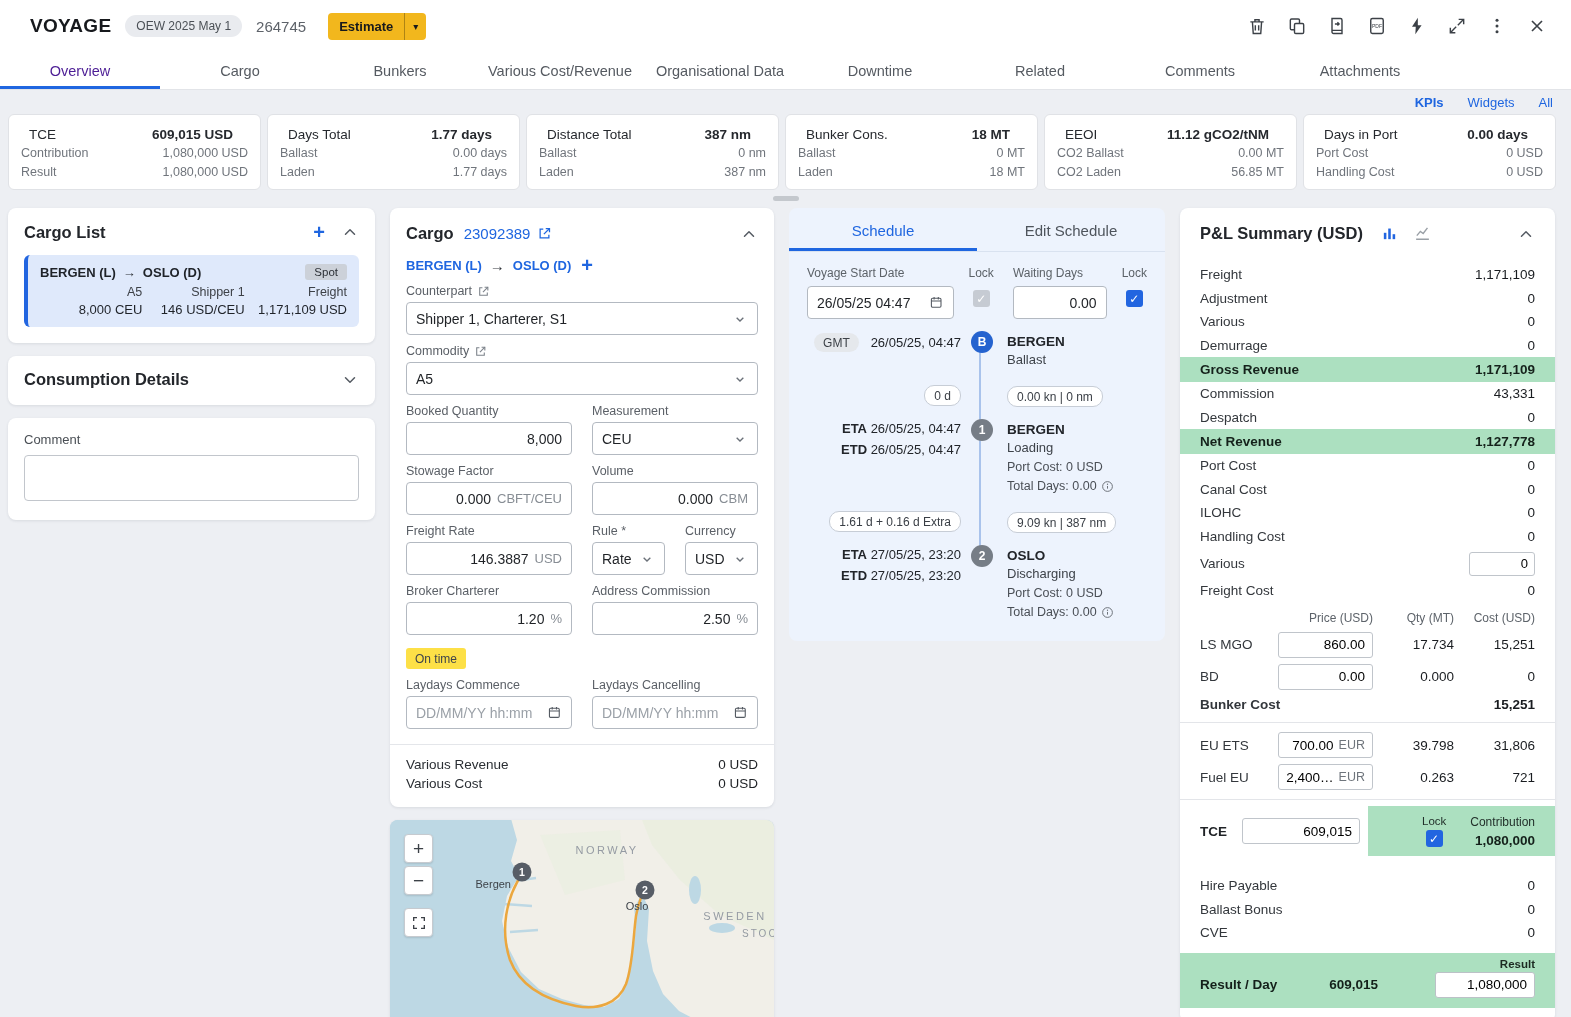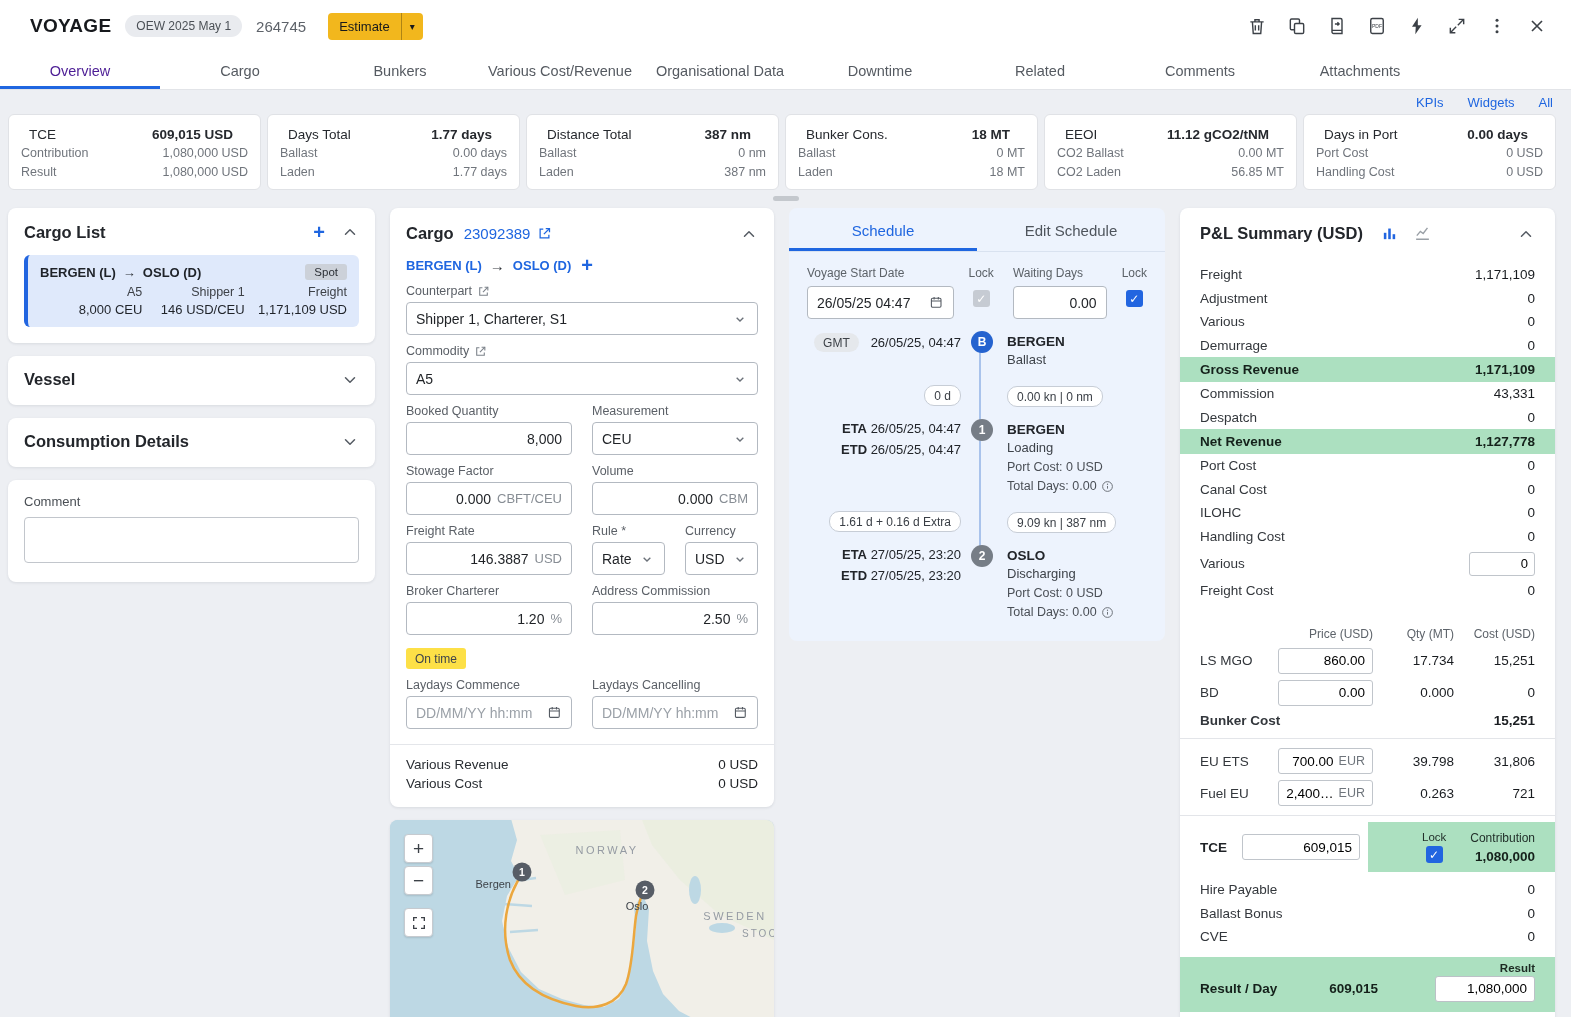--- a/index.html
+++ b/index.html
@@ -7,32 +7,32 @@
 body{font-family:"Liberation Sans","DejaVu Sans",sans-serif;background:#edeff3;color:#1f2226;overflow:hidden;font-size:14px}
 svg{display:block}
 
 
 .topbar{background:#fff;border-bottom:1px solid #e2e4e8}
 .hdr{display:flex;align-items:center;height:52px;padding:0 24px 0 30px;gap:14px}
 .hdr-title{font-size:19px;font-weight:bold;letter-spacing:.3px;color:#17191d}
 .pill-badge{background:#e9ebef;color:#4b5056;font-size:12px;padding:4px 11px;border-radius:12px;white-space:nowrap}
 .voyage-no{color:#5d6269;font-size:15px}
 .est-btn{display:flex;align-items:stretch;background:#f2b71d;border-radius:4px;overflow:hidden;cursor:pointer;height:27px;margin-left:8px}
-.est-label{font-weight:normal;font-size:13px;padding:0 11px;color:#17191c;display:flex;align-items:center}
+.est-label{font-weight:bold;font-size:13px;padding:0 11px;color:#17191c;display:flex;align-items:center}
 .est-caret{border-left:1px solid rgba(0,0,0,.28);padding:0 8px;font-size:10px;color:#17191c;display:flex;align-items:center}
 .hdr-icons{margin-left:auto;display:flex;align-items:center;gap:20px;color:#3c4147}
 .hdr-icons svg{width:20px;height:20px;cursor:pointer}
 .tabs{display:flex;height:37px}
 .tab{width:160px;display:flex;align-items:center;justify-content:center;font-size:14.5px;color:#555a61;cursor:pointer;white-space:nowrap}
 .tab.active{color:#4c1d95;box-shadow:inset 0 -3px 0 #1f66e0}
 
 
 .kpi-links{display:flex;justify-content:flex-end;gap:24px;padding:5px 18px 4px;font-size:13px}
 .kpi-links span{color:#1f66e0;cursor:pointer}
-.kpi-links .first{font-weight:normal}
+.kpi-links .first{font-weight:bold}
 .kpi-row{display:flex;gap:6px;padding:0 15px 0 8px}
 .kpi-card{flex:1;background:#fff;border:1px solid #e0e2e6;border-radius:6px;padding:6px 12px 7px}
 .kr{display:flex;justify-content:space-between;line-height:19px}
 .kr.main{font-size:13.5px;color:#26292e}
 .kr.sub{font-size:12.5px;color:#70757c}
 .drag-handle{width:26px;height:5px;border-radius:3px;background:#c4c8cd;margin:6px auto 3px;cursor:row-resize}
 
 
 .main{display:flex;align-items:flex-start;gap:15px;padding:4px 15px 0 8px}
 .col{display:flex;flex-direction:column;gap:13px}
@@ -141,21 +141,21 @@
 .pr{display:flex;justify-content:space-between;align-items:center;padding:0 20px;height:23.5px;font-size:13.5px}
 .pr .lbl{color:#33373c}
 .pr .val{color:#191c20}
 .pr.first{margin-top:20px}
 .pr.green{background:#ace0c0;height:25px}
 .pr.green .lbl,.pr.green .val{font-weight:bold;color:#15221b}
 .pr.bold .lbl,.pr.bold .val{font-weight:bold}
 .pr.inp-row{height:31px}
 .mini-input{width:66px;height:24px;border:1px solid #c0c5cb;border-radius:3px;text-align:right;padding:0 6px;font-size:13px;font-family:inherit;outline:none}
 .pdiv{border-top:1px solid #e3e5e9;margin:6px 0}
-.bg-head{display:grid;grid-template-columns:78px 95px 1fr 1fr;padding:0 20px;height:22px;align-items:center;font-size:12px;color:#5d636a;margin-top:20px}
+.bg-head{display:grid;grid-template-columns:78px 95px 1fr 1fr;padding:0 20px;height:22px;align-items:center;font-size:12px;color:#5d636a;margin-top:4px}
 .bg-head span{text-align:right}
 .bg-row{display:grid;grid-template-columns:78px 95px 1fr 1fr;align-items:center;padding:0 20px;height:32px;font-size:13.5px}
 .bg-row .lbl{color:#33373c}
 .bg-row .num{text-align:right;color:#191c20}
 .price-box{display:flex;align-items:center;border:1px solid #c0c5cb;border-radius:3px;height:26px;background:#fff;padding:0 7px}
 .price-box input{border:0;width:100%;min-width:0;text-align:right;font-size:13.5px;font-family:inherit;outline:none}
 .price-box .ccy{color:#6f757c;font-size:12.5px;margin-left:5px}
 .tce-row{display:flex;align-items:stretch;padding-left:20px;height:50px;margin-top:2px}
 .tce-lbl{font-weight:bold;font-size:13.5px;display:flex;align-items:center;width:42px}
 .tce-box{display:flex;align-items:center;border:1px solid #c0c5cb;border-radius:3px;height:26px;width:118px;background:#fff;padding:0 7px;align-self:center}
@@ -351,30 +351,20 @@
           <span class="cc-sub">A5</span>
           <span class="cc-sub">Shipper 1</span>
           <span class="cc-sub">Freight</span>
           <span class="cc-val">8,000 CEU</span>
           <span class="cc-val">146 USD/CEU</span>
           <span class="cc-val">1,171,109 USD</span>
         </div>
       </div>
     </div>
 
-    <div class="panel lp">
-      <div class="p-head">
-        <span class="p-title">Vessel</span>
-        <span class="chev">
-            <svg viewBox="0 0 24 24" fill="none" stroke="currentColor" stroke-width="2" stroke-linecap="round" stroke-linejoin="round">
-              <path d="M6 9l6 6 6-6"></path>
-            </svg>
-          </span>
-      </div>
-    </div>
 
     <div class="panel lp">
       <div class="p-head">
         <span class="p-title">Consumption Details</span>
         <span class="chev">
             <svg viewBox="0 0 24 24" fill="none" stroke="currentColor" stroke-width="2" stroke-linecap="round" stroke-linejoin="round">
               <path d="M6 9l6 6 6-6"></path>
             </svg>
           </span>
       </div>
@@ -857,21 +847,21 @@
             <span>Lock</span>
             <span class="cbx blue"></span>
           </div>
           <div class="contr-col">
             <span class="cl">Contribution</span>
             <b>1,080,000</b>
           </div>
         </div>
       </div>
 
-      <div class="pr" style="margin-top:6px">
+      <div class="pr" style="margin-top:18px">
           <span class="lbl">Hire Payable</span>
           <span class="val">0</span>
         </div>
       <div class="pr">
           <span class="lbl">Ballast Bonus</span>
           <span class="val">0</span>
         </div>
       <div class="pr">
           <span class="lbl">CVE</span>
           <span class="val">0</span>

